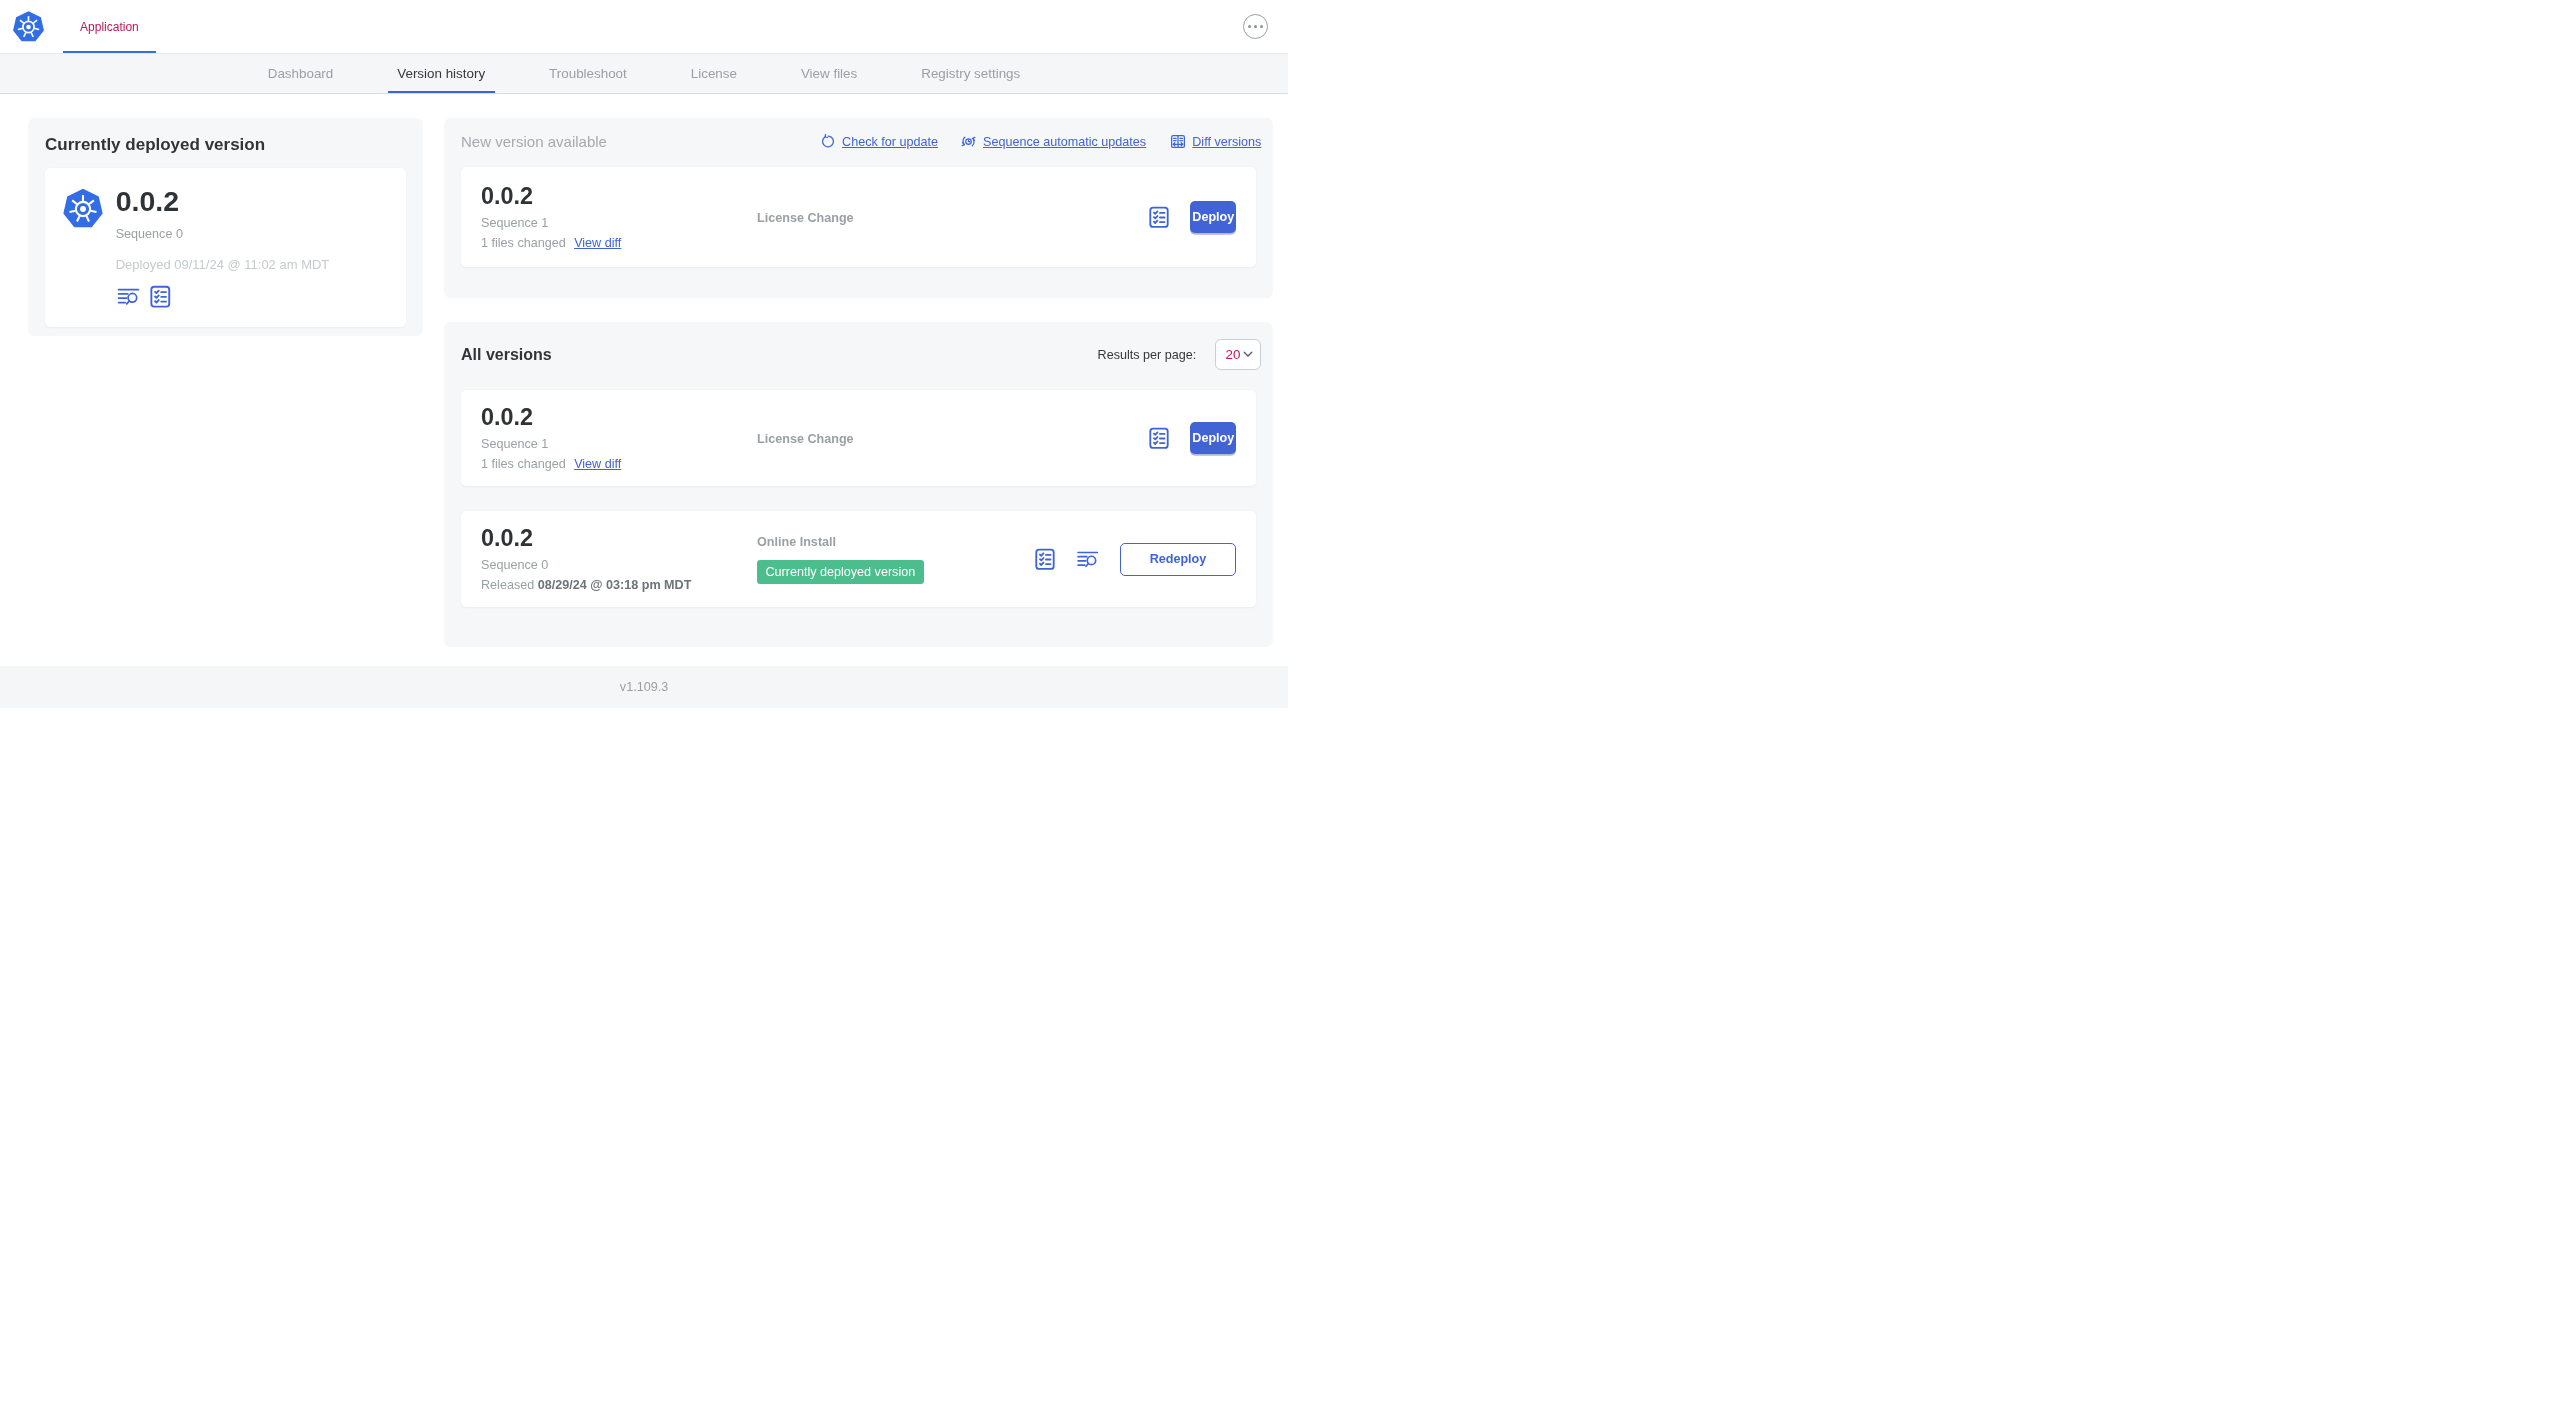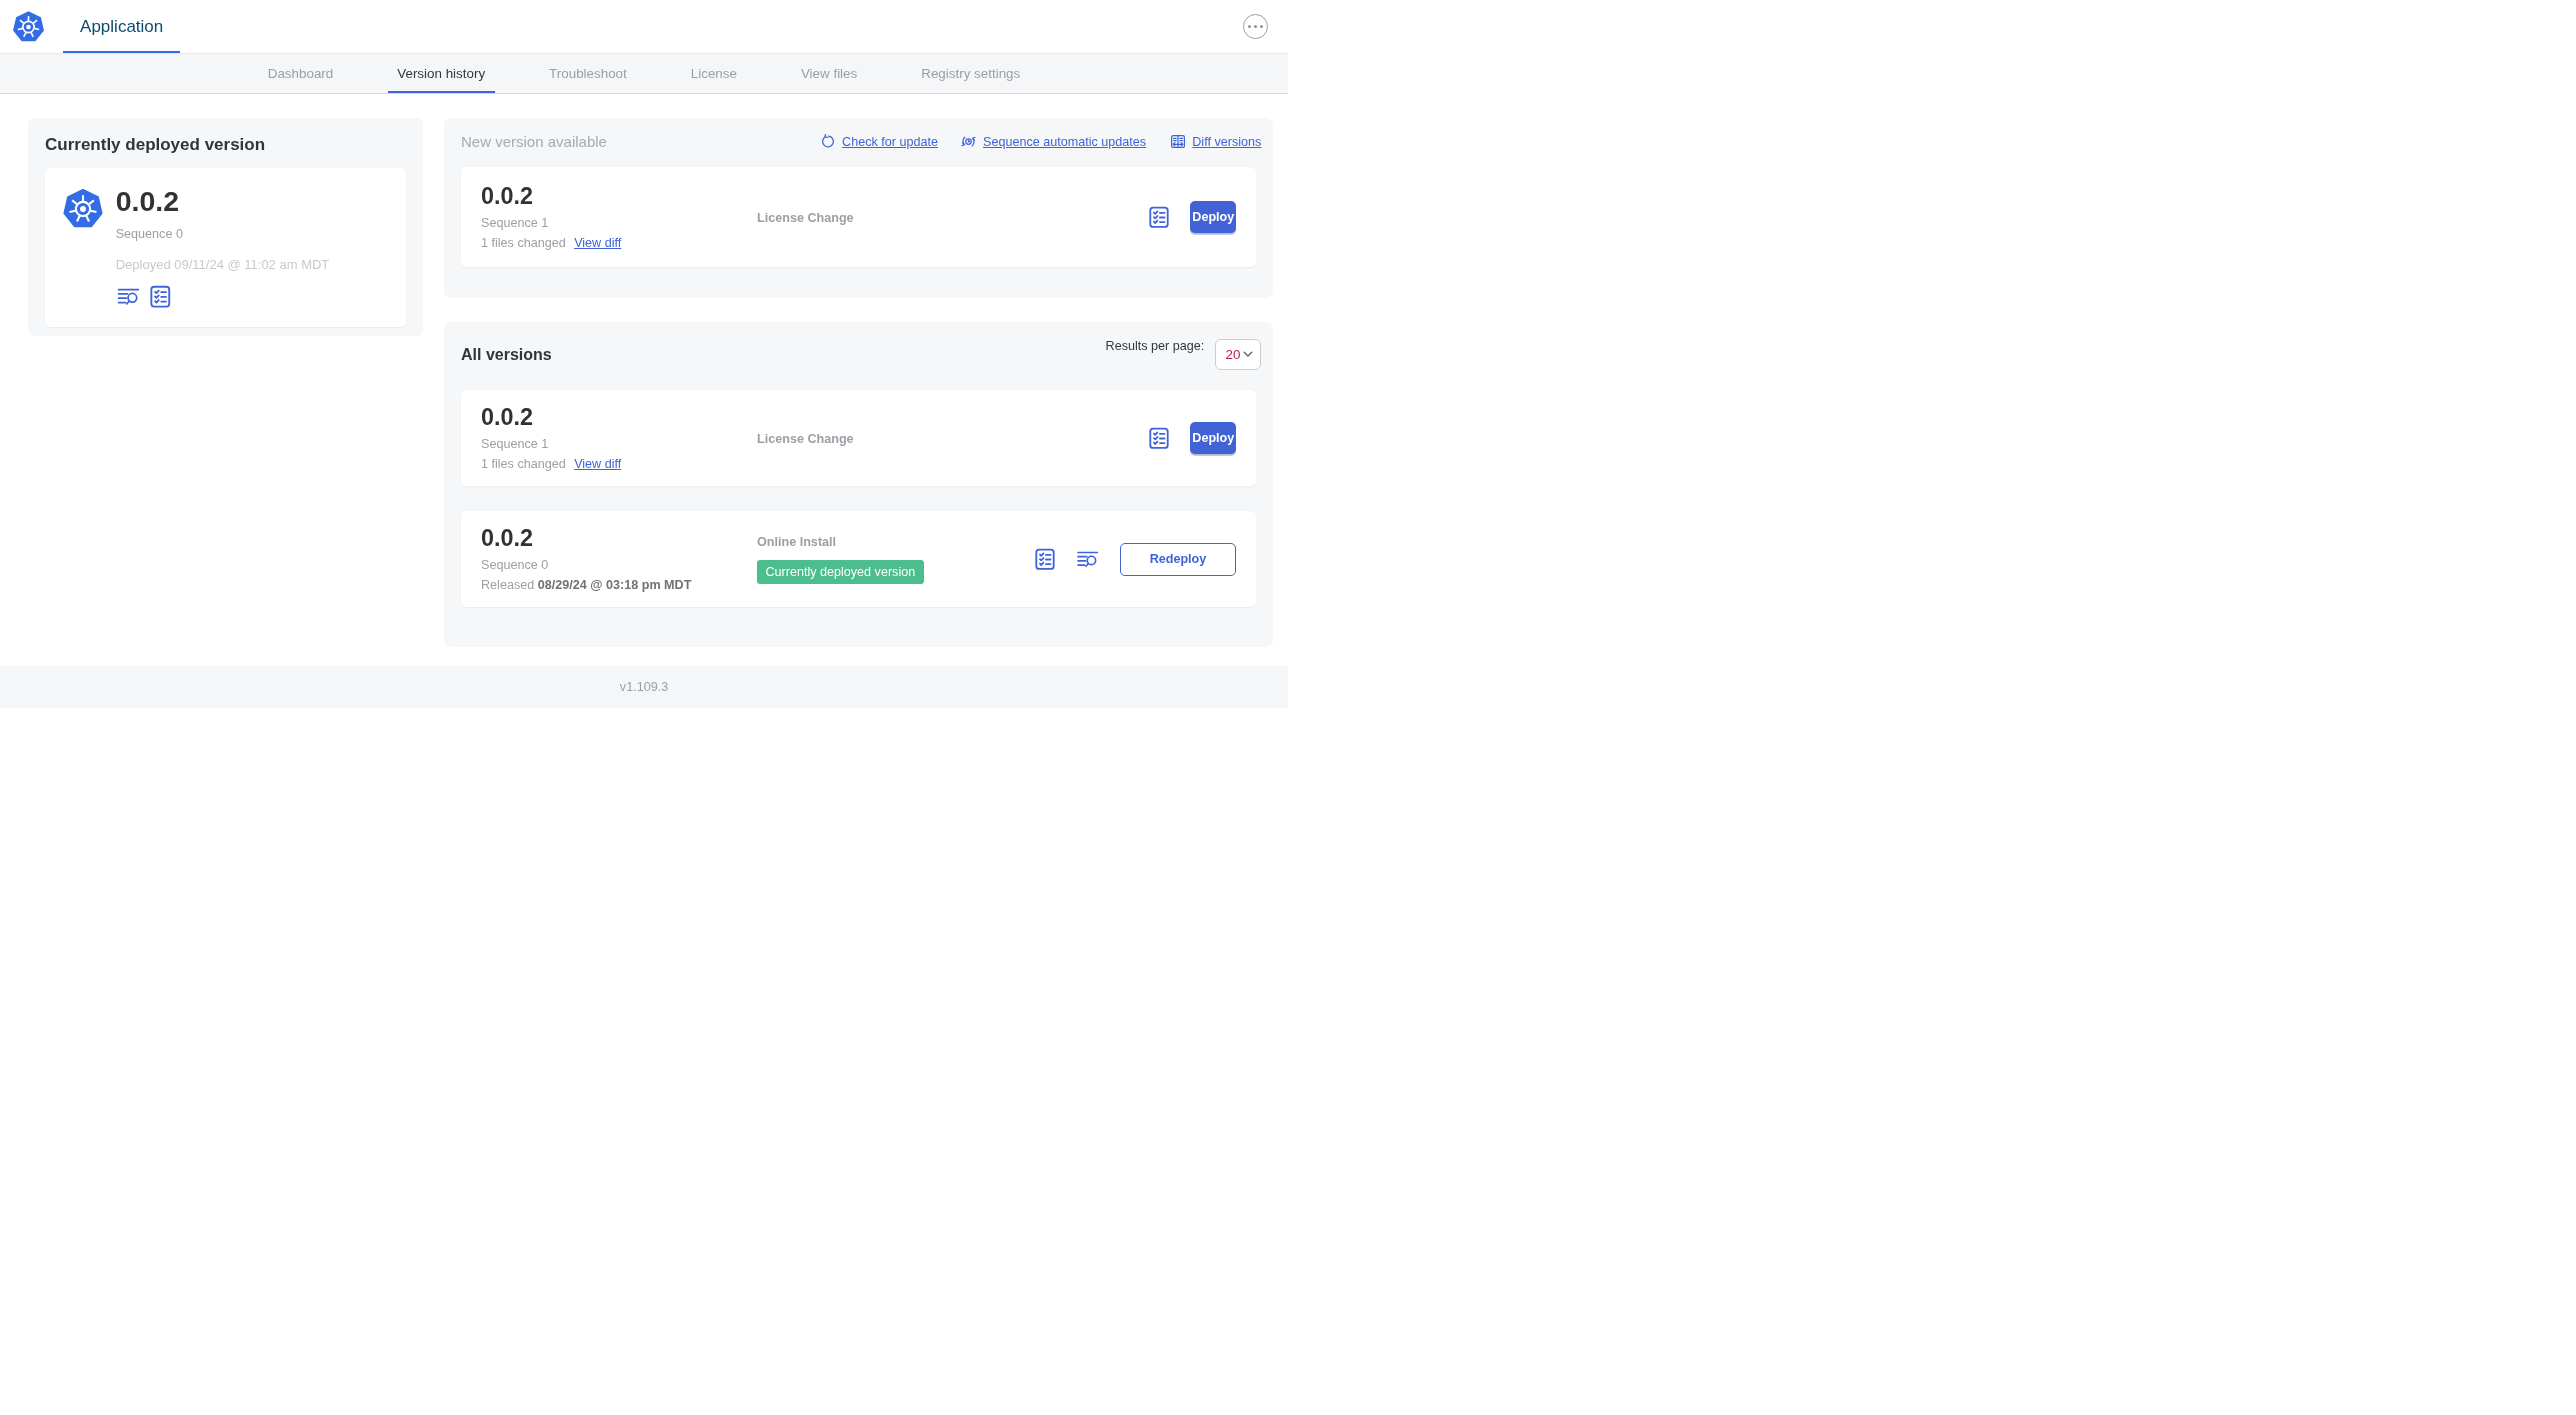--- a/index.html
+++ b/index.html
@@ -15,21 +15,21 @@
   
   .app-header {
     height:54px; background:#fff; border-bottom:0.8px solid #e7eaec;
     display:flex; align-items:stretch; flex:0 0 auto;
   }
   .logo-wrap { display:flex; align-items:center; margin-left:11.7px; }
   .app-tab {
     position:relative; display:flex; align-items:center;
     margin-left:18.4px; padding:0 17px; cursor:pointer;
   }
-  .app-tab-label { font-size:17px; font-weight:500; color:#0c4a6e;text-align:center; }
+  .app-tab-label { font-size:12px; font-weight:500; color:#be185d;text-align:center; }
   .app-tab-underline {
     position:absolute; left:0; right:0; bottom:0; height:2.5px; background:#326DE6;
   }
   .more-btn {
     margin-left:auto; margin-right:20px; align-self:center;
     width:25px; height:25px; border-radius:50%;
     border:1.7px solid #9aa0a6; background:#fff;
     display:flex; align-items:center; justify-content:center; gap:2.5px; cursor:pointer;
   }
   .more-btn i { width:3.3px; height:3.3px; border-radius:50%; background:#8e9398; }
@@ -102,21 +102,21 @@
   .btn-outline {
     background:#fff; color:#3F63D9; font-size:12.6px; font-weight:700;
     font-family:"Liberation Sans", sans-serif;
     border:1.3px solid #4163D6; border-radius:5px; padding:0 29px; height:33px; cursor:pointer;
   }
 
   
   .panel-allversions { left:444px; top:228px; width:829px; height:325px; padding:17px 11.7px 0 17px; }
   .av-header { display:flex; align-items:center; }
   .av-title { font-size:16px; font-weight:700; color:#313539; }
-  .av-pager { margin-left:auto; display:flex; align-items:flex-start; gap:11px; }
+  .av-pager { margin-left:auto; display:flex; align-items:center; gap:19px; }
   .av-pager-label { font-size:12.6px; color:#35393c; }
   .per-page-select {
     width:46px; height:31px; background:#fff; border:0.8px solid #c9ced3; border-radius:5.9px;
     display:flex; align-items:center; justify-content:space-between;
     padding:0 7.5px 0 9.2px; cursor:pointer;
   }
   .per-page-select b { font-size:13.4px; font-weight:400; color:#be185d; }
 
   .av-rows { margin-top:20px; margin-right:5px; display:flex; flex-direction:column; gap:25px; }
   .row-card { height:96px; padding:0 20px; display:flex; align-items:center; }

